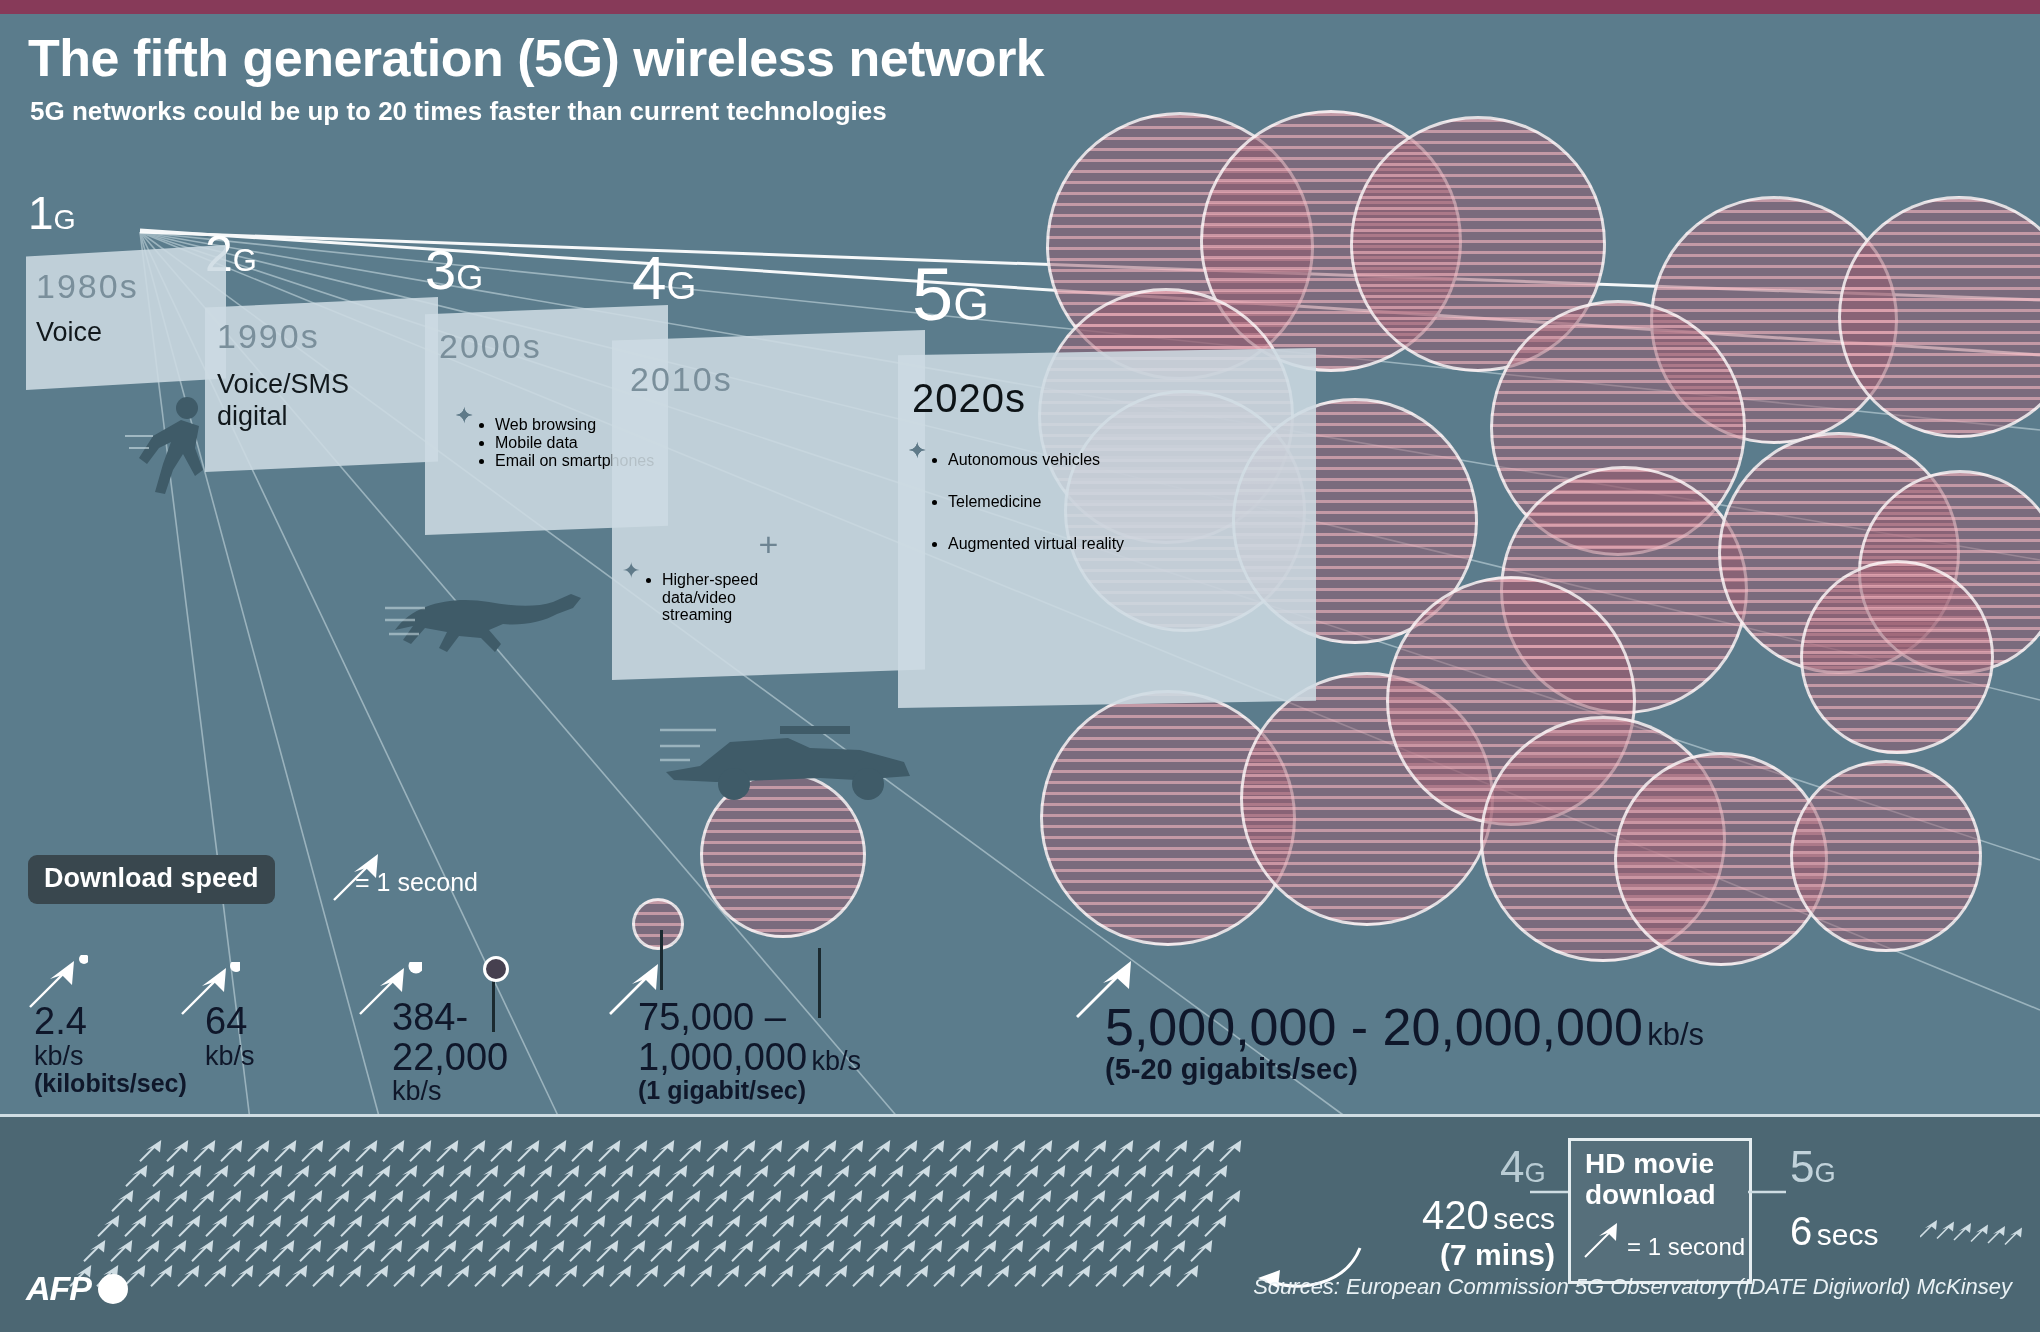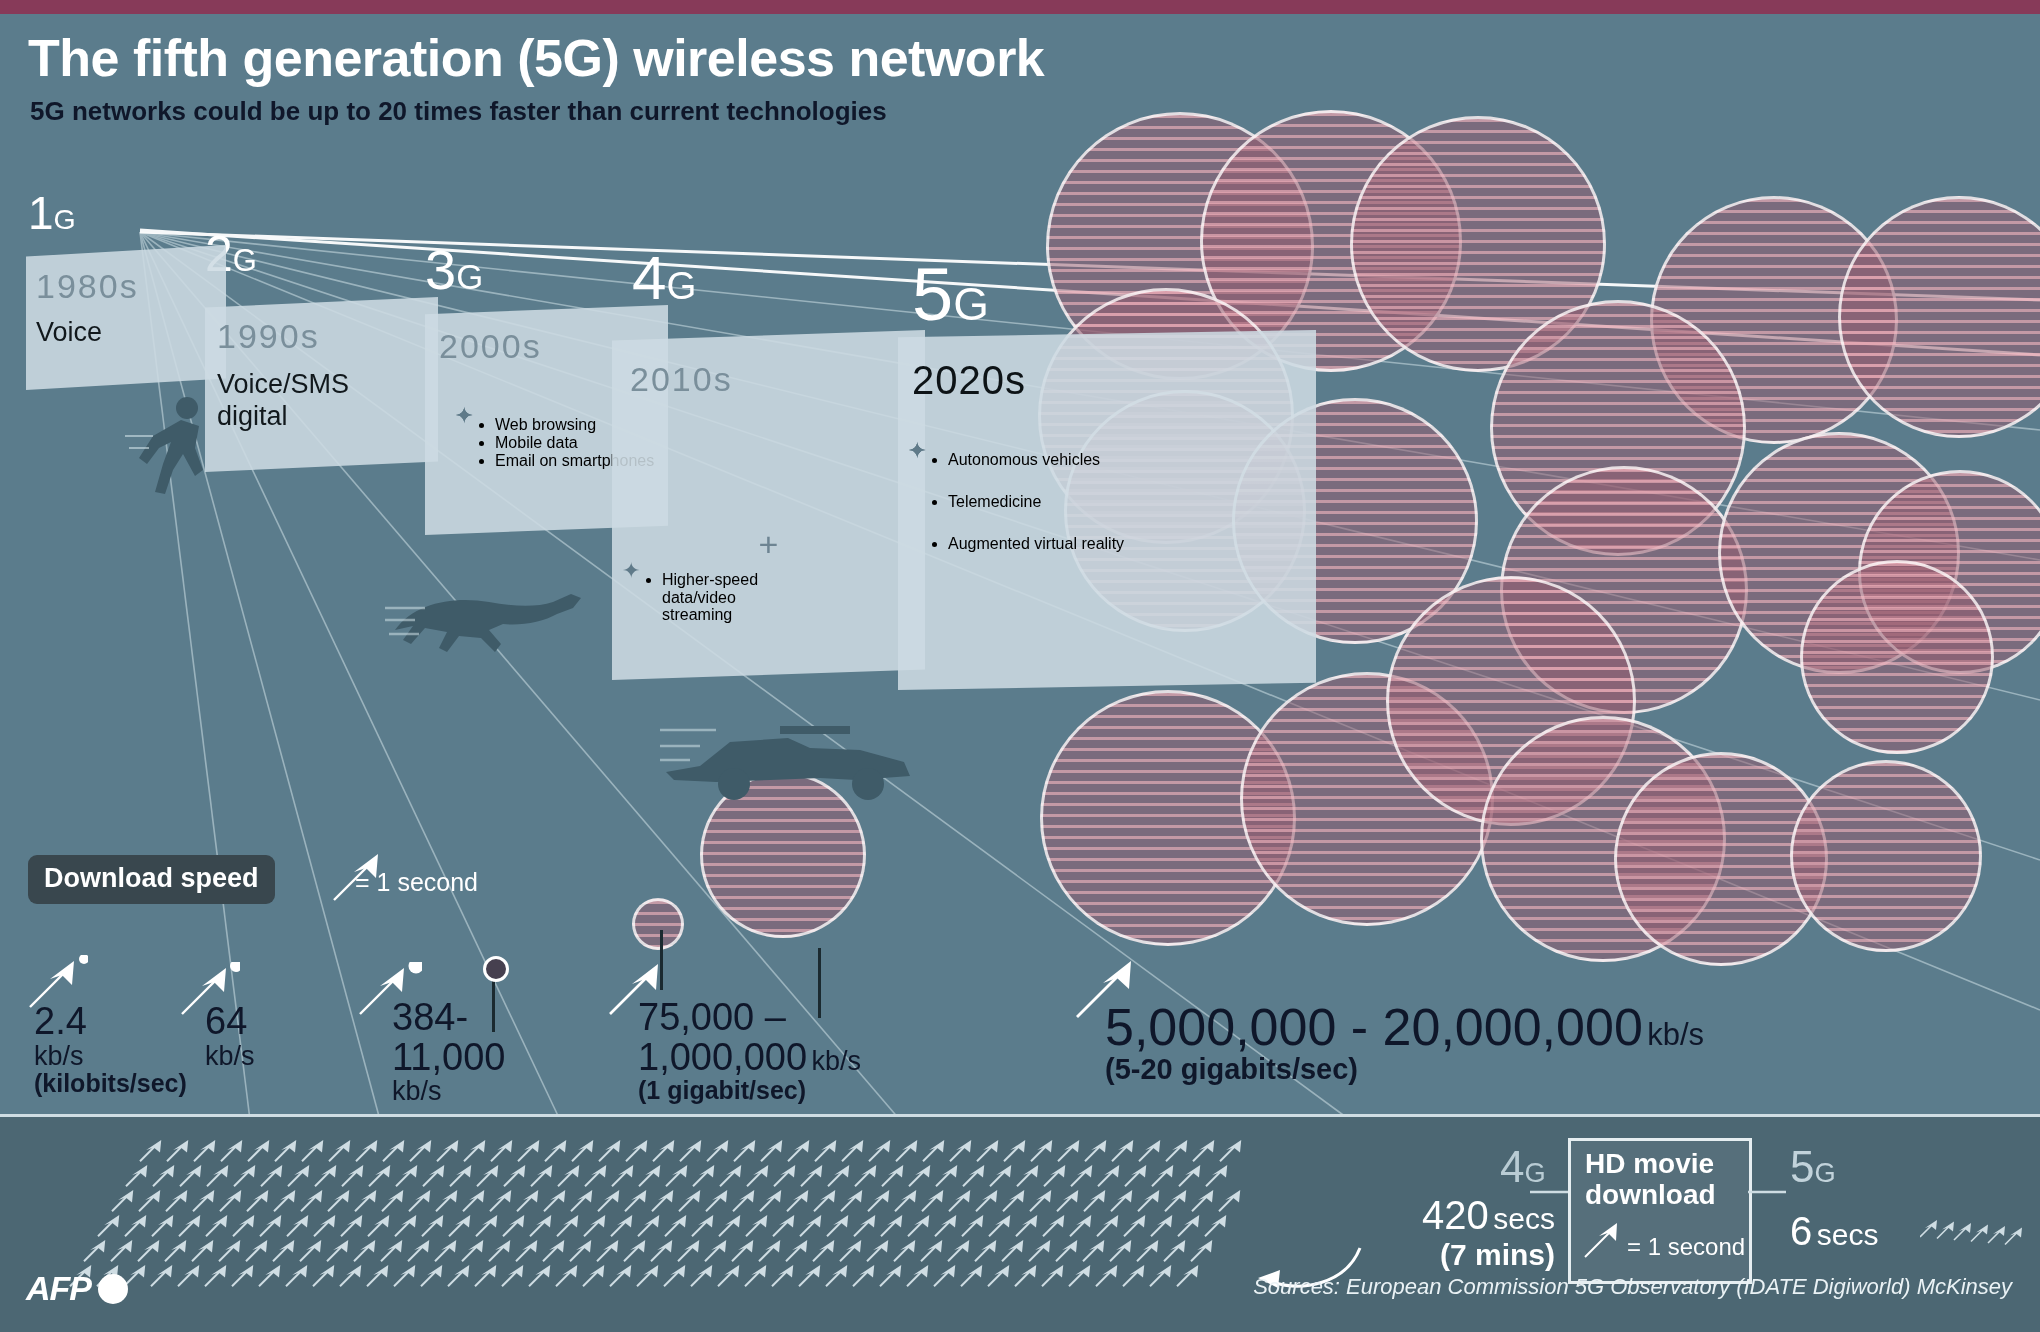--- a/index.html
+++ b/index.html
@@ -3,21 +3,21 @@
 <meta charset="utf-8">
 <style>
   html,body{margin:0;padding:0;background:#2b3a42;}
   body{font-family:"Liberation Sans",sans-serif;}
   #stage{position:relative;width:2040px;height:1332px;background:#5b7c8c;overflow:hidden;}
 
   .topbar{position:absolute;left:0;top:0;width:2040px;height:14px;background:#873a59;}
 
   
   .title{position:absolute;left:28px;top:28px;font-size:52px;font-weight:bold;color:#ffffff;letter-spacing:-0.5px;white-space:nowrap;}
-  .subtitle{position:absolute;left:30px;top:96px;font-size:26px;font-weight:bold;color:#0f172a;white-space:nowrap;}
+  .subtitle{position:absolute;left:30px;top:96px;font-size:26px;font-weight:bold;color:#ffffff;white-space:nowrap;}
 
   
   .rays{position:absolute;left:0;top:0;width:2040px;height:1332px;pointer-events:none;}
 
   
   .bubbles{position:absolute;left:0;top:0;width:2040px;height:1332px;}
   .bub{position:absolute;border-radius:50%;border:3px solid rgba(255,255,255,.78);
        background:
          repeating-linear-gradient(to bottom, rgba(255,190,200,.55) 0px, rgba(255,190,200,.55) 3px, rgba(255,255,255,0) 3px, rgba(255,255,255,0) 11px),
          rgba(152,92,112,.52);
@@ -170,21 +170,21 @@
     <ul>
       <li style="margin-bottom:0;line-height:1.1;">
         <span class="star">✦</span>
         <span>Higher-speed</span><br>
         <span>data/video</span><br>
         <span>streaming</span>
       </li>
     </ul>
   </div>
 
-  <div class="panel" style="left:898px;top:330px;width:370px;height:360px;clip-path:polygon(0 2%,100% 0,100% 98%,0 100%);">
+  <div class="panel" style="left:898px;top:348px;width:370px;height:360px;clip-path:polygon(0 2%,100% 0,100% 98%,0 100%);">
     <div class="decade" style="position:absolute;left:14px;top:28px;font-size:40px;color:#0d1316;letter-spacing:1px;">2020s</div>
   </div>
   <div style="position:absolute;left:908px;top:435px;width:350px;">
     <ul>
       <li style="margin-bottom:24px;"><span class="star">✦</span><span>Autonomous vehicles</span></li>
       <li style="margin-bottom:24px;"><span class="star">✦</span><span>Telemedicine</span></li>
       <li><span class="star">✦</span><span>Augmented virtual reality</span></li>
     </ul>
   </div>
 
@@ -252,21 +252,21 @@
     <div class="unit">kb/s</div>
   </div>
 
   <svg style="position:absolute;left:358px;top:962px;" width="64" height="60" viewBox="0 0 64 60">
     <line x1="2" y1="52" x2="40" y2="14" stroke="#ffffff" stroke-width="2.4"></line>
     <polygon points="46,6 44,30 34,20 22,24" fill="#ffffff"></polygon>
     <circle cx="58" cy="4" r="7.5" fill="#ffffff"></circle>
   </svg>
   <div class="speed" style="left:392px;top:998px;">
     <div class="big">384-</div>
-    <div class="big">11,000</div>
+    <div class="big">22,000</div>
     <div class="unit">kb/s</div>
   </div>
   <div class="leader" style="left:492px;top:968px;height:64px;"></div>
   <div style="position:absolute;left:483px;top:956px;width:20px;height:20px;border-radius:50%;border:3px solid #ffffff;background:#46404f;"></div>
 
   <svg style="position:absolute;left:608px;top:958px;" width="62" height="62" viewBox="0 0 62 62">
     <line x1="2" y1="56" x2="42" y2="16" stroke="#ffffff" stroke-width="2.6"></line>
     <polygon points="50,6 48,32 37,21 24,26" fill="#ffffff"></polygon>
   </svg>
   <div class="speed" style="left:638px;top:998px;">

